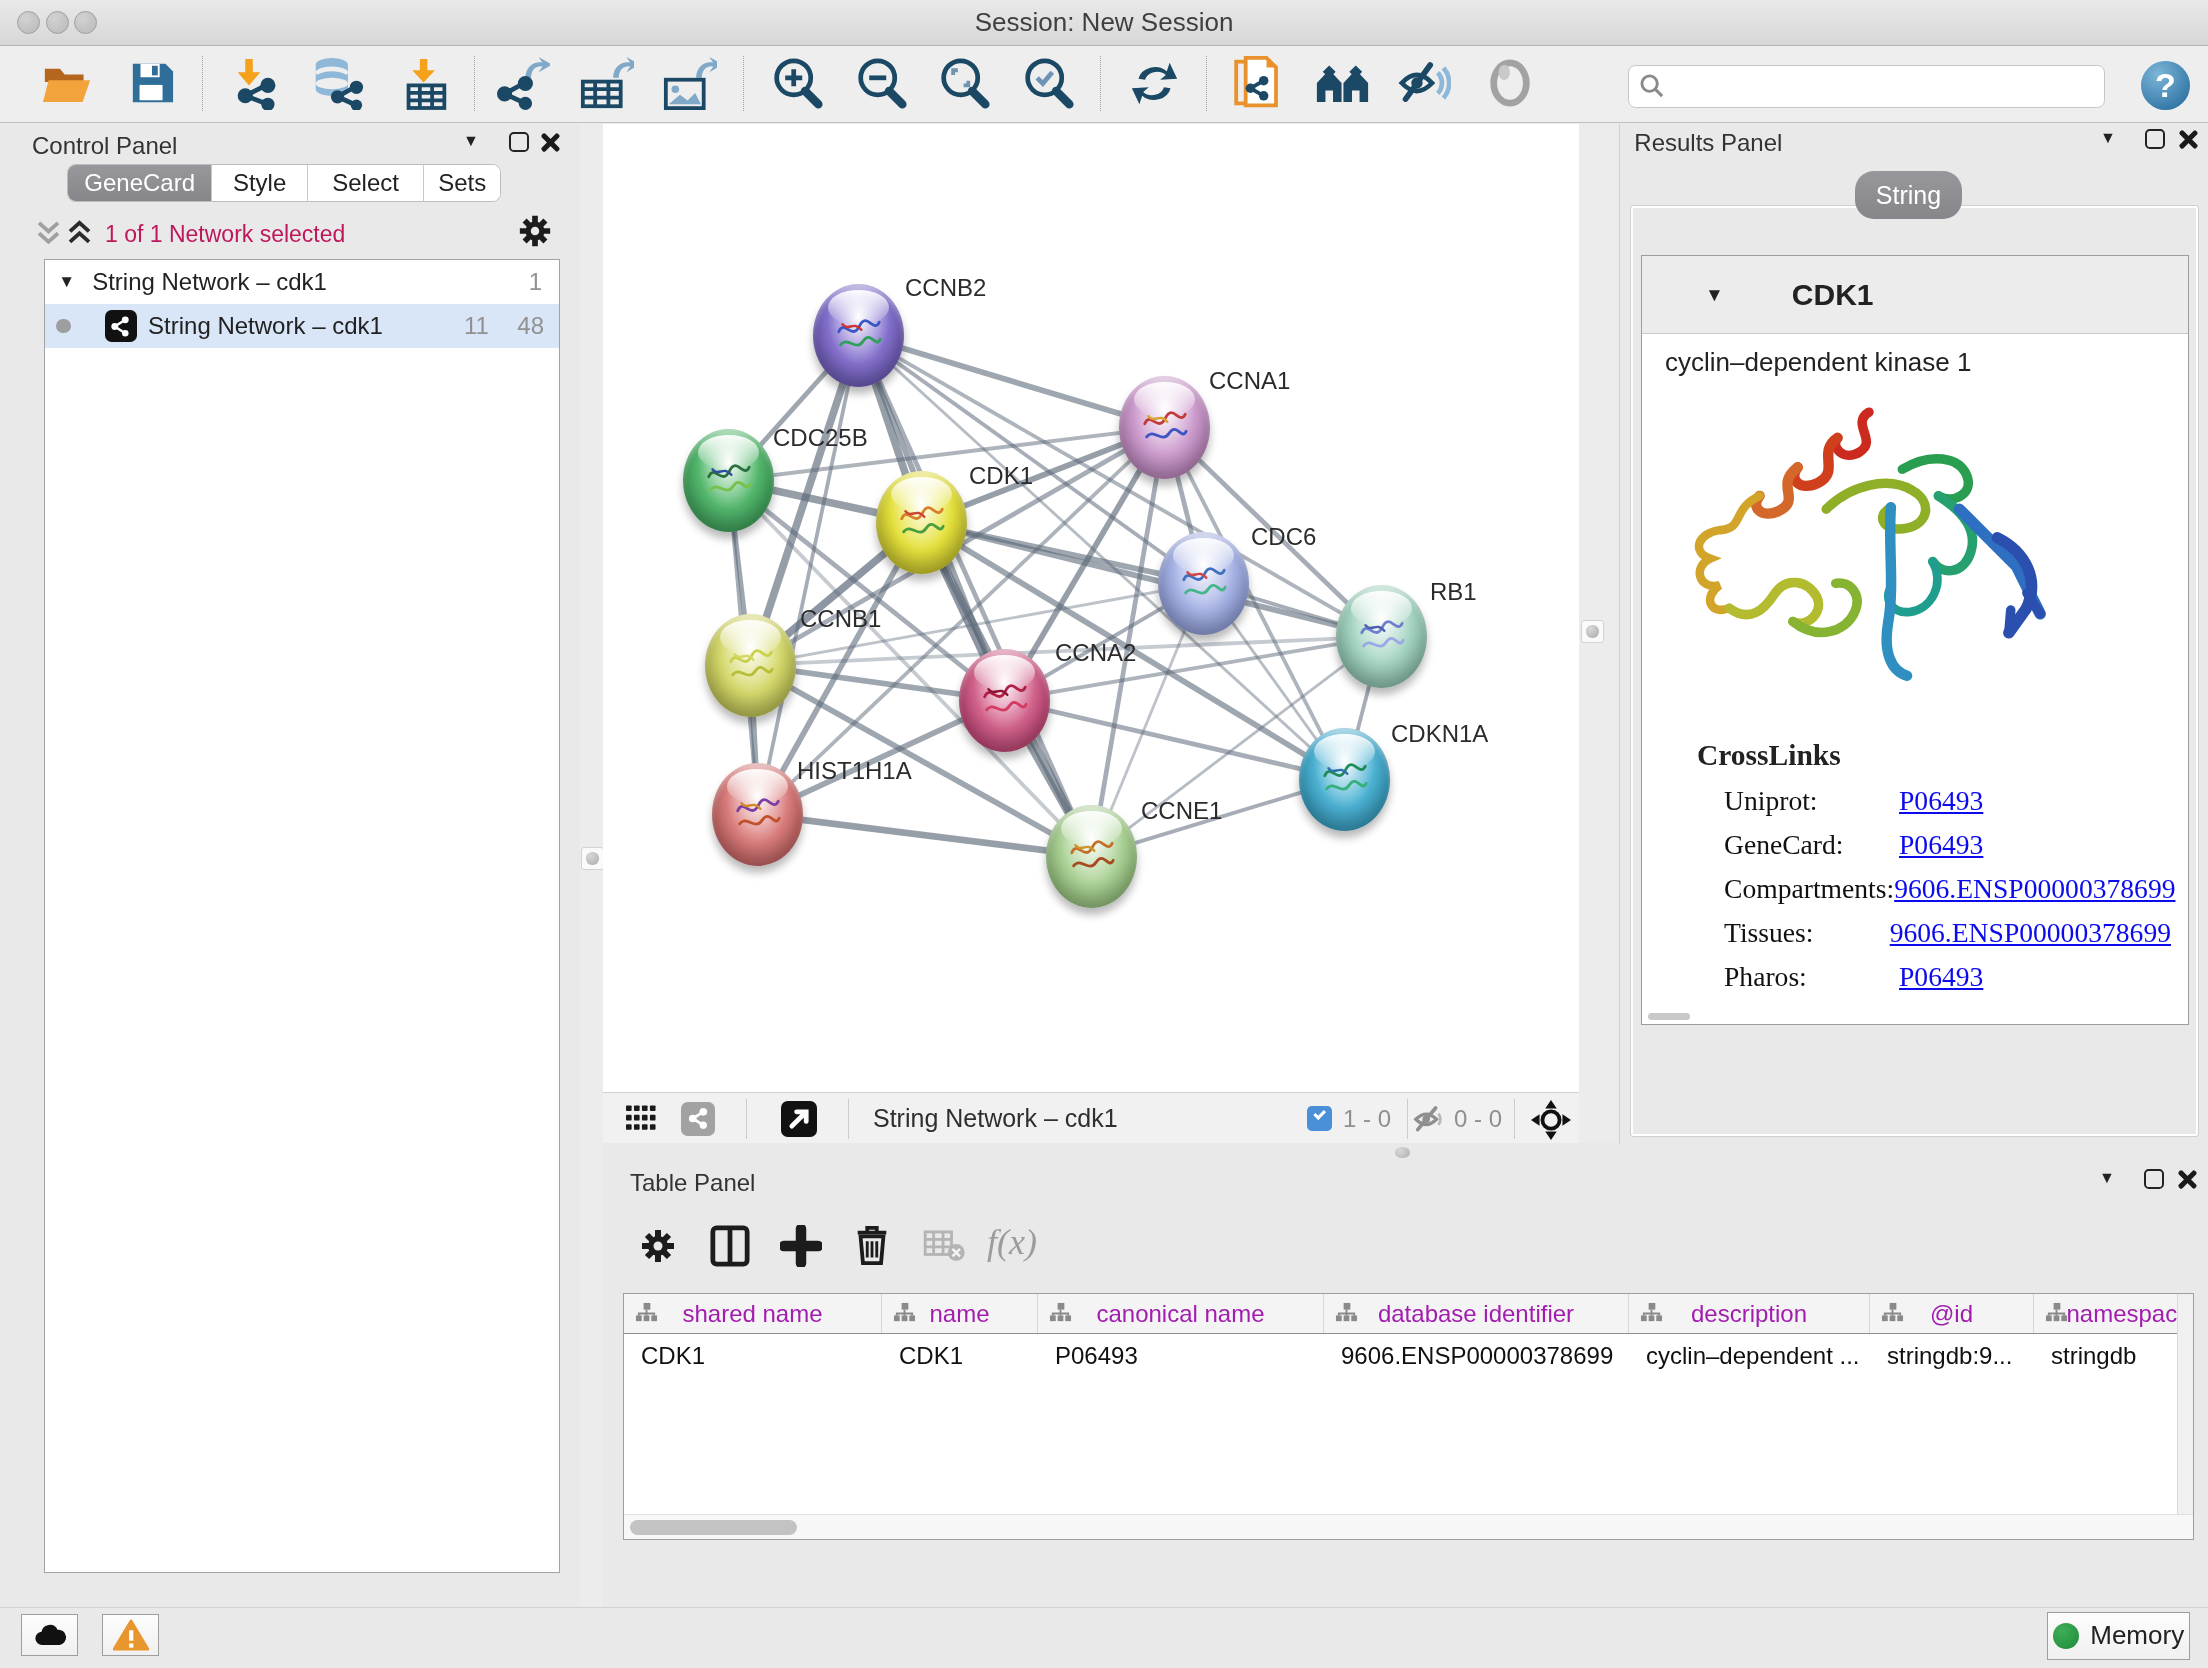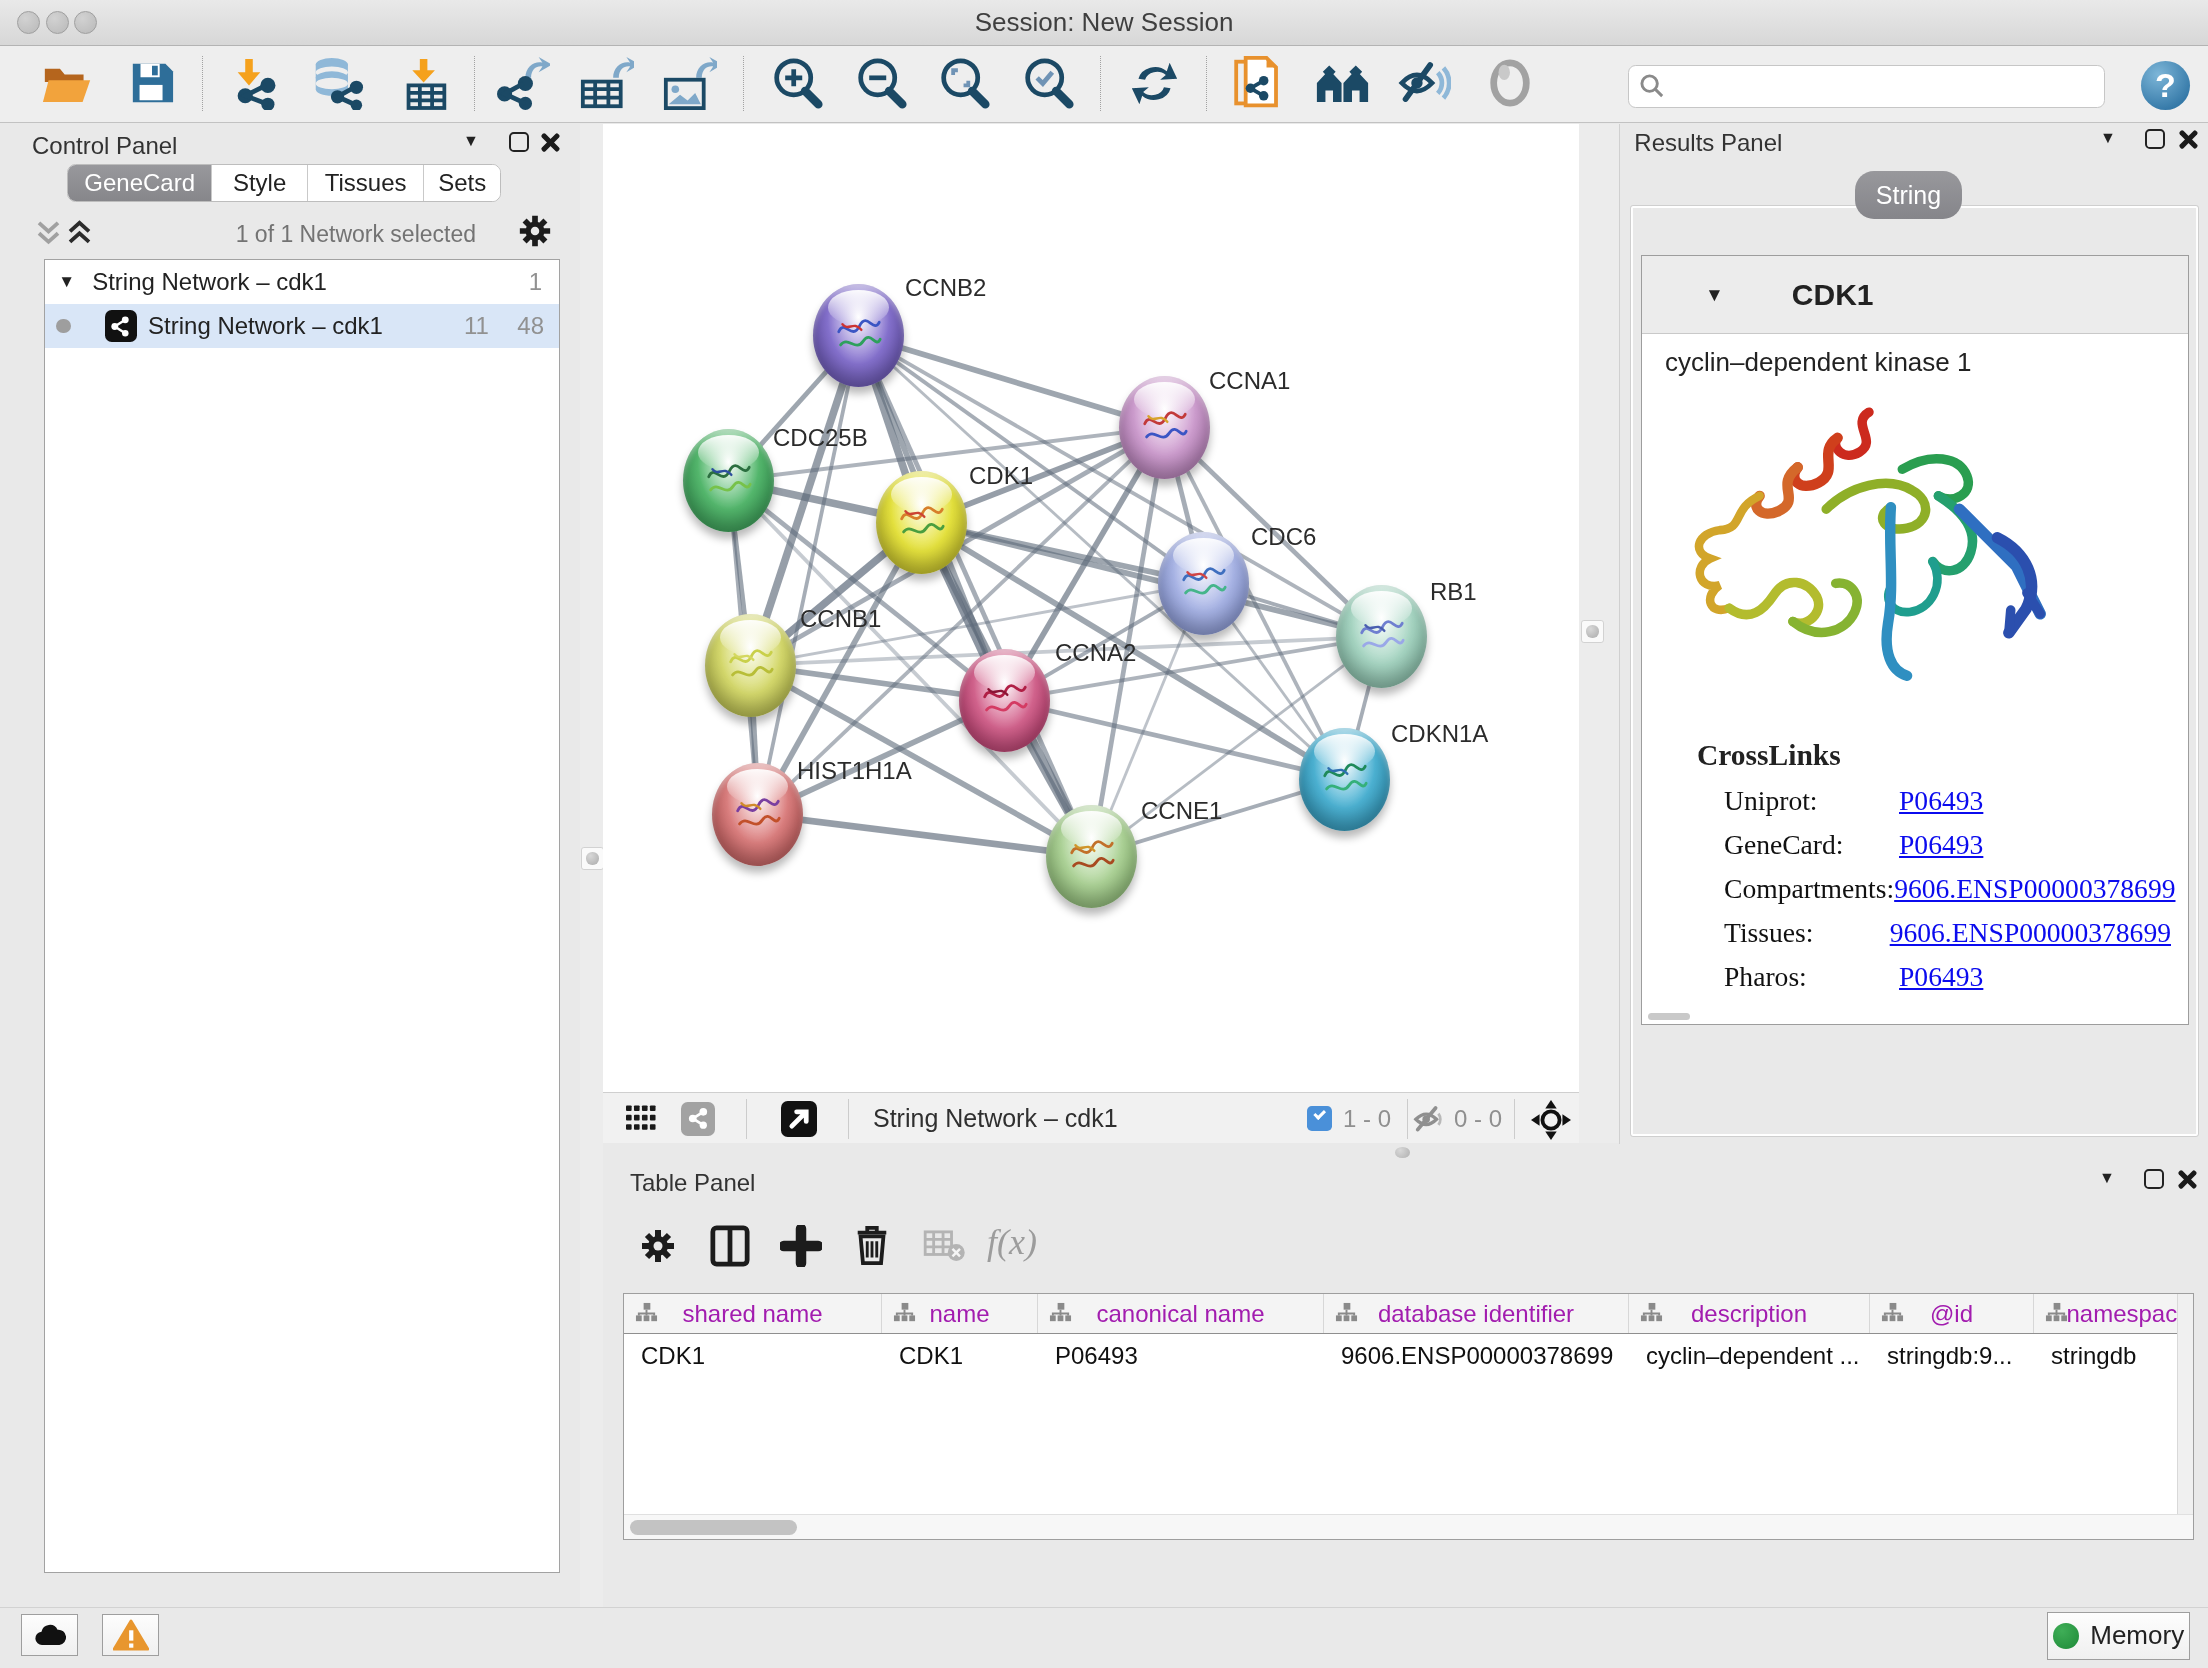--- a/index.html
+++ b/index.html
@@ -281,35 +281,35 @@
 
 <div id="control-panel" class="abs">
   <div class="abs panel-title" style="left:32px; top:7.6px">Control Panel</div>
   <div class="abs icon-tri" style="left:463px; top:7.6px">▼</div>
   <div class="abs icon-float" style="left:509px; top:7.6px"></div>
   <div class="abs icon-x" style="left:539px; top:7.6px"></div>
 
   <div class="seg abs" style="left:67px; top:40px; width:434px">
     <span class="sel" style="width:145px">GeneCard</span>
     <span style="width:96px">Style</span>
-    <span style="width:117px">Tissues</span>
+    <span style="width:117px">Select</span>
     <span style="width:76px">Sets</span>
   </div>
 
   <div class="abs" style="left:36px; top:95px">
     <svg width="25" height="28.5" viewBox="0 0 26 30">
         <path d="M3 4 l10 9 10-9 M3 15 l10 9 10-9" stroke="#a0a0a0" stroke-width="4" fill="none"></path>
       </svg>
   </div>
   <div class="abs" style="left:67px; top:95px">
     <svg width="25" height="28.5" viewBox="0 0 26 30">
         <path d="M3 13 l10-9 10 9 M3 24 l10-9 10 9" stroke="#2b2b2b" stroke-width="4" fill="none"></path>
       </svg>
   </div>
-  <div class="abs" style="left:105px; top:97px; width:371px; text-align:right; font-size:23px; color:#737373">1 of 1 Network selected</div>
+  <div class="abs" style="left:105px; top:97px; width:371px; text-align:left; font-size:23px; color:#be185d">1 of 1 Network selected</div>
   <div class="abs" style="left:517px; top:89px">
     <svg width="36" height="36" viewBox="0 0 38 38">
         <g fill="#1c1c1c">
           <circle cx="19" cy="19" r="10"></circle>
           <g stroke="#1c1c1c" stroke-width="6">
             <path d="M19 3 v8 M19 27 v8 M3 19 h8 M27 19 h8 M8 8 l6 6 M24 24 l6 6 M30 8 l-6 6 M14 24 l-6 6"></path>
           </g>
         </g>
         <circle cx="19" cy="19" r="4.5" fill="#e9e9e9"></circle>
       </svg>

